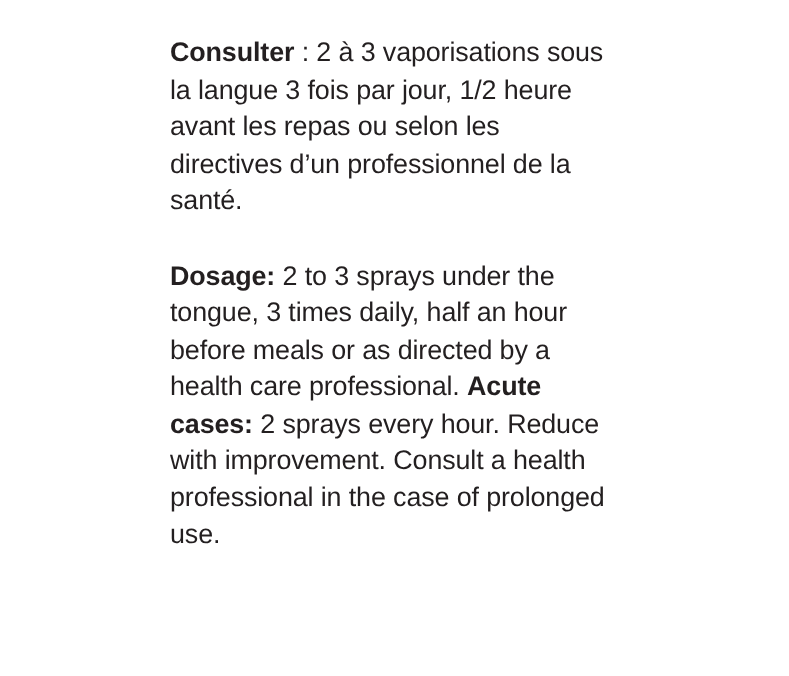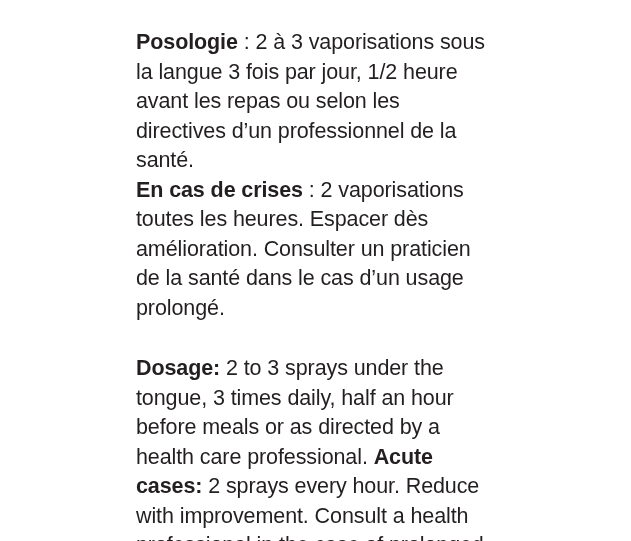--- a/index.html
+++ b/index.html
@@ -39,21 +39,20 @@
   .thin {
     font-weight: normal;
   }
 </style>
 </head>
 <body>
 
 <div class="page">
 
   <div class="block">
-    <p><span class="lead">Posologie</span><span class="thin"> : </span><span class="thin">2 à 3 vaporisations sous la langue 3 fois par jour, 1/2 heure avant les repas ou selon les directives d’un professionnel de la santé.</span></p>
-    <p><span class="lead">En cas de crises</span><span class="thin"> : </span><span class="thin">2 vaporisations toutes les heures. Espacer dès amélioration. Consulter un praticien de la santé dans le cas d’un usage prolongé.</span></p>
+    <p><span class="lead">Consulter</span><span class="thin"> : </span><span class="thin">2 à 3 vaporisations sous la langue 3 fois par jour, 1/2 heure avant les repas ou selon les directives d’un professionnel de la santé.</span></p>
   </div>
 
   <div class="block para-en">
     <p><span class="lead">Dosage:</span><span class="thin"> </span><span class="thin">2 to 3 sprays under the tongue, 3 times daily, half an hour before meals or as directed by a health care professional.</span><span class="thin"> </span><span class="lead">Acute cases:</span><span class="thin"> </span><span class="thin">2 sprays every hour. Reduce with improvement. Consult a health professional in the case of prolonged use.</span></p>
   </div>
 
 </div>
 
 </body></html>

